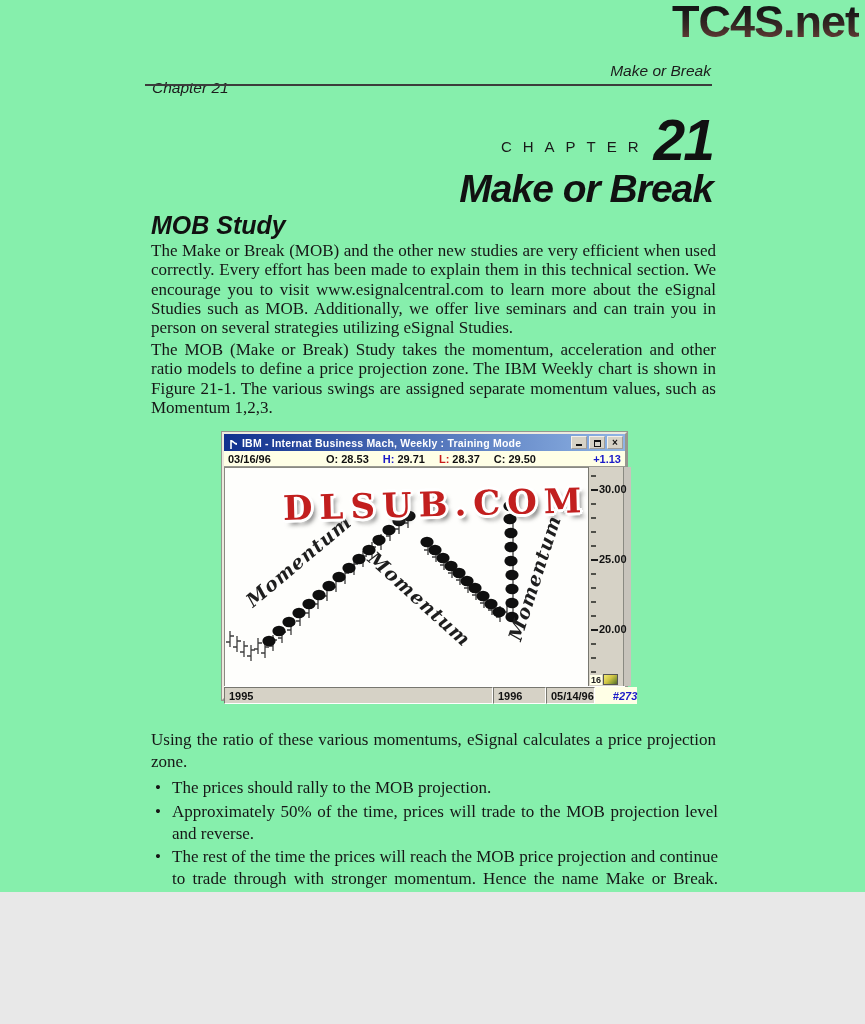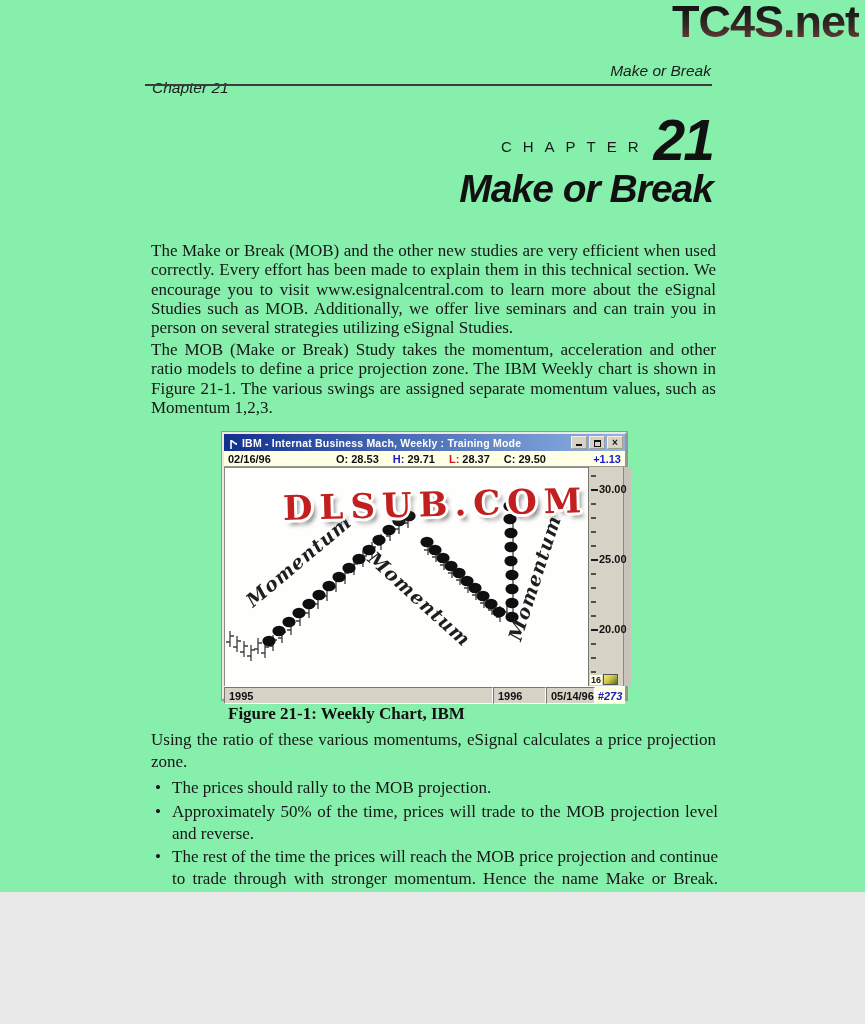--- a/index.html
+++ b/index.html
@@ -52,21 +52,21 @@
   .win-btns{display:flex;flex:none;}
   .wbtn{width:16px;height:13px;margin-left:2px;background:#d6d2c6;border:1px outset #f4f0e8;
         display:inline-flex;align-items:flex-end;justify-content:center;box-sizing:border-box;cursor:default;}
   .g-min{width:6px;height:2px;background:#111;margin:0 0 2px 0;}
   .g-max{width:7px;height:7px;border:1px solid #111;border-top-width:2px;margin-bottom:1px;box-sizing:border-box;}
   .g-cls{font:bold 10px/11px "Liberation Sans",sans-serif;color:#111;}
   .g-cls::before{content:"\00d7";}
 
   .quote-row{height:15px;background:var(--quote-bg,#ffffe6);display:flex;align-items:center;padding:0 4px;
              font:bold 11px "Liberation Sans",sans-serif;color:#101010;border-bottom:1px solid #9a9a92;}
-  .q-date{width:70px;} .q-group{margin-left:14px;white-space:nowrap;} .q-group.first{margin-left:38px;}
+  .q-date{width:70px;} .q-group{margin-left:14px;white-space:nowrap;} .q-group.first{margin-left:28px;}
   .q-lab{margin-right:3px;} .lab-h{color:var(--accent-blue,#1a1ac8);} .lab-l{color:var(--accent-red,#c81a1a);}
   .q-change{margin-left:auto;color:var(--accent-blue,#1a1ac8);}
 
   .plot-row{display:flex;height:219px;}
   .plot-area{position:relative;width:364px;height:219px;background:#fefefc;flex:none;
              border-top:1px solid #8a8a82;border-left:1px solid #8a8a82;box-sizing:border-box;overflow:hidden;}
   .plot-area svg{position:absolute;left:0;top:0;}
   .ohlc{stroke:#3d3d3d;stroke-width:1.3;fill:none;}
   .lastbar{stroke:#2a2a2a;stroke-width:1.2;}
   .dot{fill:#0f0f0f;}
@@ -86,40 +86,41 @@
   .axis-footer .num{background:#ffffe6;font:bold 9px "Liberation Sans",sans-serif;padding:0 1px;color:#222;}
   .mini-icon{width:15px;height:11px;border:1px solid #555;box-sizing:border-box;
              background:linear-gradient(135deg,#ece468 10%,#cfc445 45%,#8a9a34 75%,#55662a);}
 
   .v-scroll{width:7px;flex:none;background:#c8c4bc;border-left:1px solid #8a8a82;}
 
   .bottom-bar{height:17px;display:flex;align-items:stretch;background:var(--chrome,#d6d2c6);
               border-top:1px solid #fff;font:bold 11px "Liberation Sans",sans-serif;color:#111;}
   .bb{display:flex;align-items:center;padding-left:4px;border:1px solid;border-color:#77776f #fff #fff #77776f;box-sizing:border-box;}
   .bb1{flex:0 0 269px;} .bb2{flex:0 0 53px;} .bb3{flex:0 0 41px;}
-  .bb4{flex:1;display:flex;align-items:center;padding-left:3px;background:var(--quote-bg,#ffffe6);
+  .bb4{flex:1;display:flex;align-items:center;padding-left:18px;background:var(--quote-bg,#ffffe6);
        color:var(--accent-blue,#1a1ac8);font-style:italic;}
 </style>
 </head>
 <body>
 
 <div class="page">
 
   <div class="tc4s">TC4S.net</div>
 
   <div class="hdr-left">Chapter 21</div>
   <div class="hdr-right">Make or Break</div>
   <div class="hdr-rule"></div>
 
   <div class="chapter-row">
     <span class="eyebrow">CHAPTER</span>
     <span class="chnum">21</span>
   </div>
   <div class="chapter-title">Make or Break</div>
 
+  <div class="mob-heading">MOB Study</div>
 
   <p class="body p1">The Make or Break (MOB) and the other new studies are very efficient when used correctly.  Every effort has been made to explain them in this technical section.  We encourage you to visit www.esignalcentral.com to learn more about the eSignal Studies such as MOB. Additionally, we offer live seminars and can train you in person on several strategies utilizing eSignal Studies.</p>
   <p class="body p2">The MOB (Make or Break) Study takes the momentum, acceleration and other ratio models to define a price projection zone. The IBM Weekly chart is shown in Figure 21-1. The various swings are assigned separate momentum values, such as Momentum 1,2,3.</p>
 
   <div class="chart-window">
     <div class="titlebar">
       <span class="win-icon">
         <svg width="12" height="12" viewBox="0 0 12 12">
           <path d="M4 1v9" stroke="#fff" stroke-width="1.6" fill="none"></path>
           <path d="M4 1c3 0 3 3 6 3v2c-3 0-3-3-6-3z" fill="#fff"></path>
@@ -133,21 +134,21 @@
         <span class="wbtn">
             <i class="g-max"></i>
           </span>
         <span class="wbtn">
             <i class="g-cls"></i>
           </span>
       </span>
     </div>
 
     <div class="quote-row">
-      <span class="q-date">02/16/96</span>
+      <span class="q-date">03/16/96</span>
       <span class="q-group first">
         <span class="q-lab">O:</span><span>28.53</span>
       </span>
       <span class="q-group">
         <span class="q-lab lab-h">H:</span><span>29.71</span>
       </span>
       <span class="q-group">
         <span class="q-lab lab-l">L:</span><span>28.37</span>
       </span>
       <span class="q-group">
@@ -262,21 +263,20 @@
     </div>
 
     <div class="bottom-bar">
       <span class="bb bb1">1995</span>
       <span class="bb bb2">1996</span>
       <span class="bb bb3">05/14/96</span>
       <span class="bb4">#273</span>
     </div>
   </div>
 
-  <div class="fig-caption">Figure 21-1: Weekly Chart, IBM</div>
 
   <p class="body p3">Using the ratio of these various momentums, eSignal calculates a price projection zone.</p>
 
   <ul class="bullets">
     <li>The prices should rally to the MOB projection.</li>
     <li>Approximately 50% of the time, prices will trade to the MOB projection level and  reverse.</li>
     <li>The rest of the time the prices will reach the MOB price projection and continue to trade through with stronger momentum. Hence the name Make or Break. Prices will either reverse or go through with increasing momentum.</li>
   </ul>
 
   <p class="body p4">The price projection zone is determined based on the momentum of the current swing and the previous two swings.</p>

